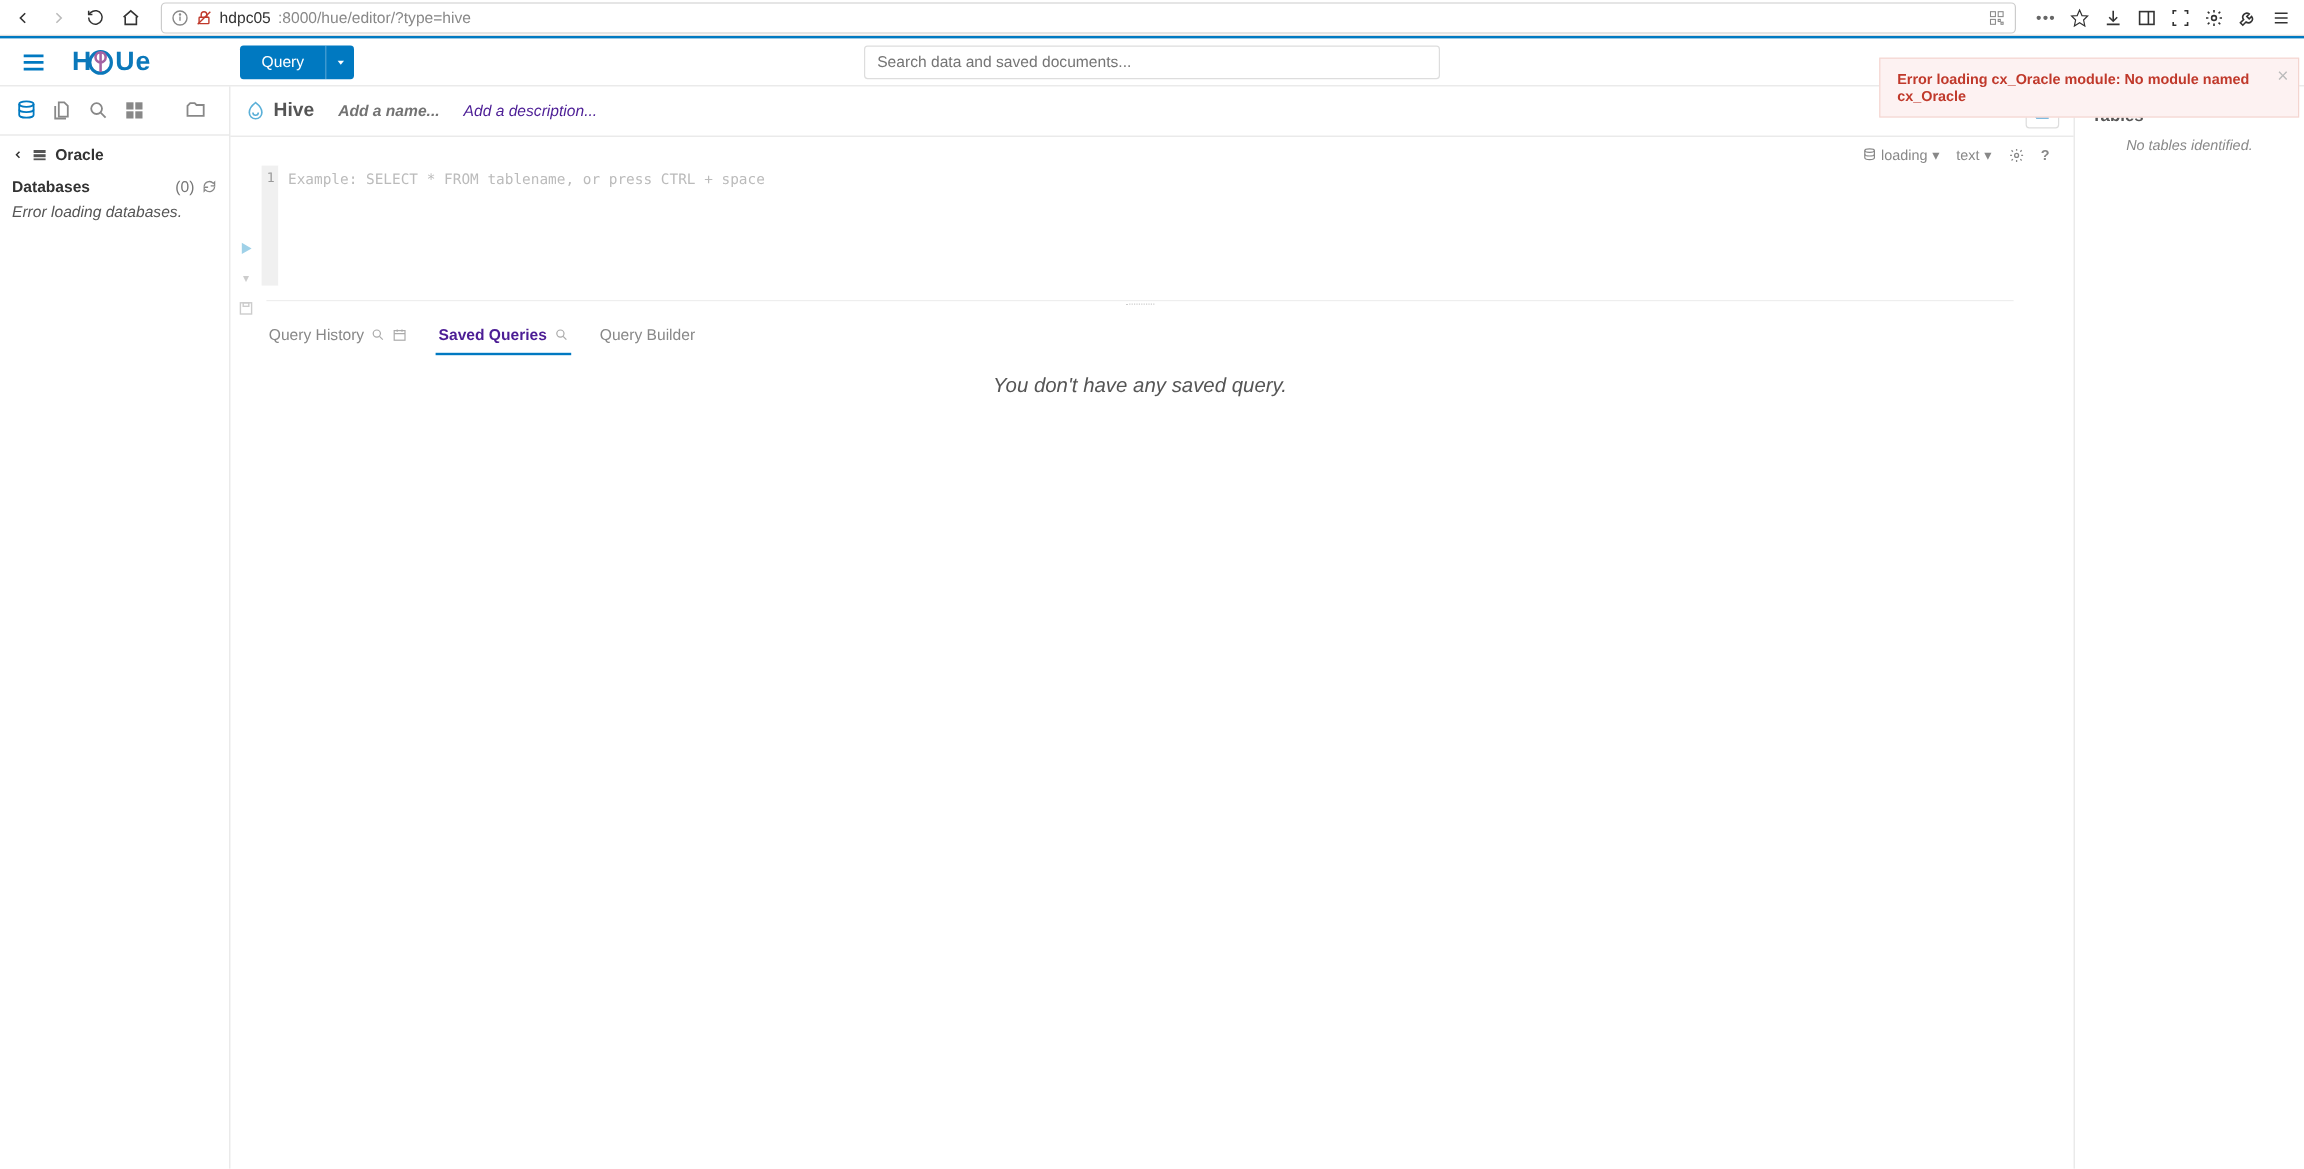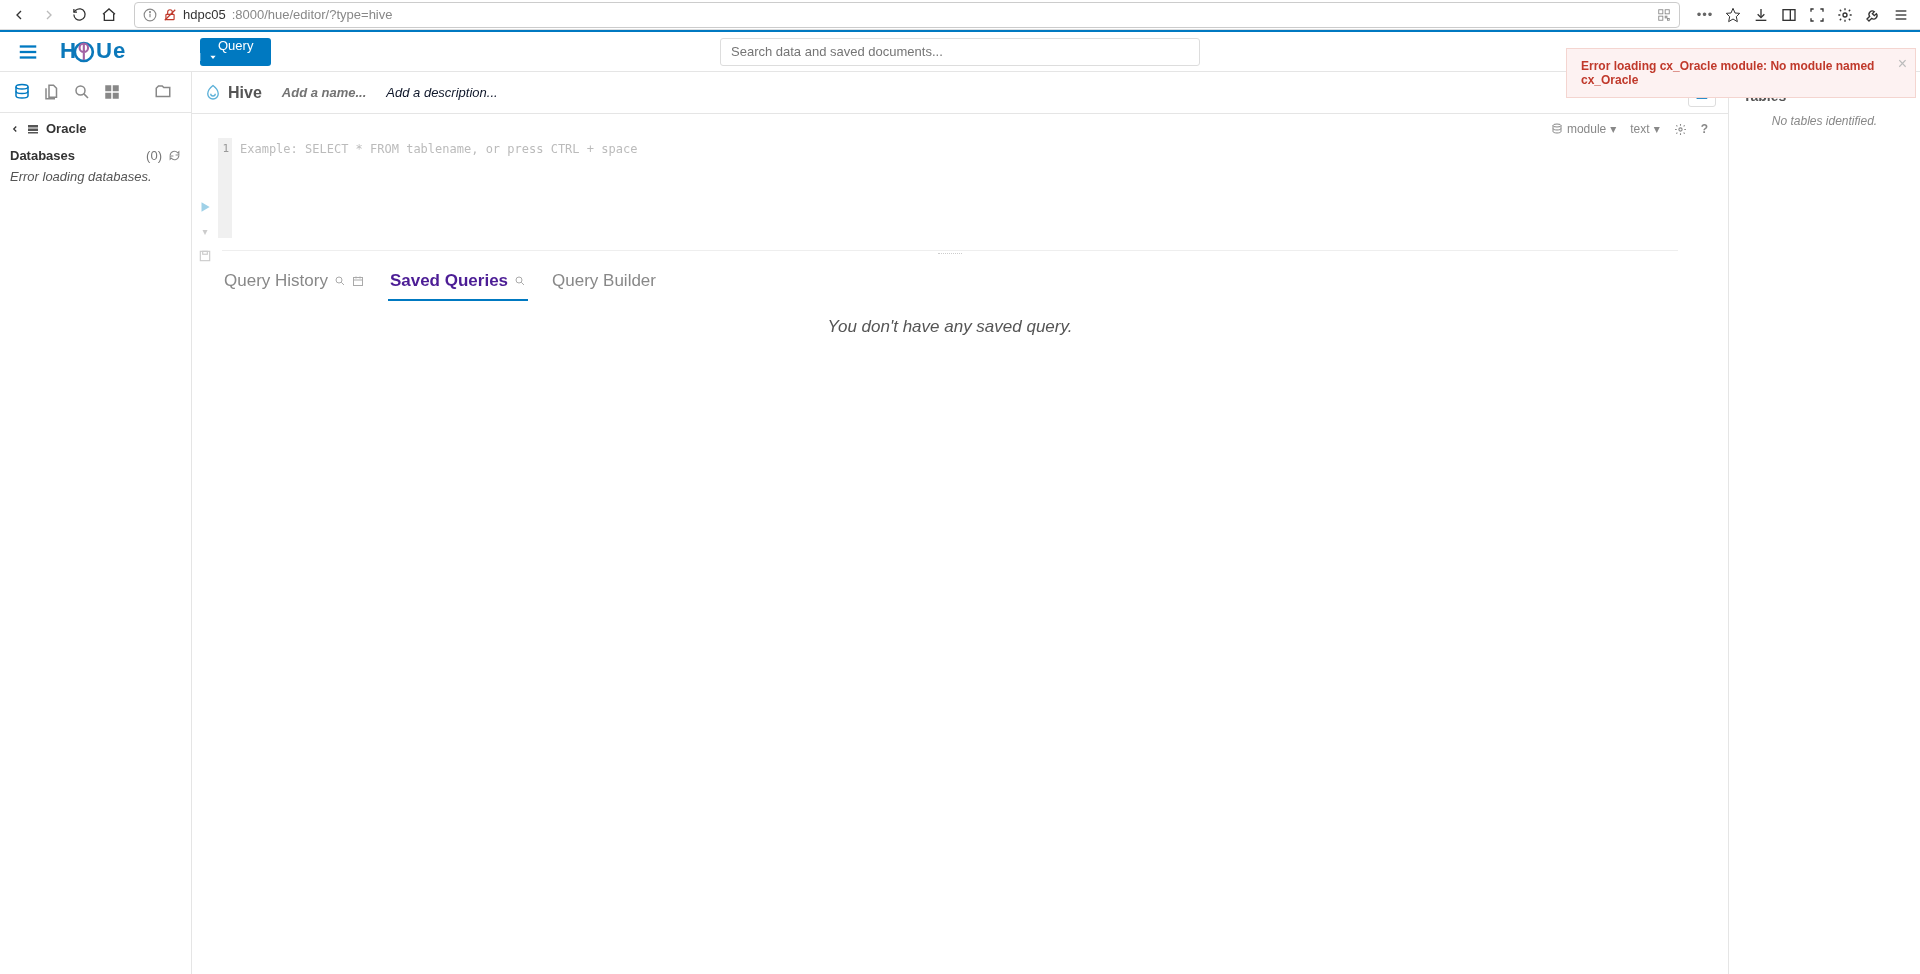--- a/index.html
+++ b/index.html
@@ -42,21 +42,20 @@
     border-bottom:1px solid var(--gray-border);
   }
   .hamburger {
     width:28px; height:28px; display:flex; align-items:center; justify-content:center;
     color:var(--blue); font-size:22px; margin-right:18px;
   }
   .hue-logo { color:var(--blue); margin-right:50px; display:flex; align-items:center; }
   .query-btn-group {
     display:inline-flex; background:var(--blue); color:#fff; border-radius:3px; overflow:hidden;
     height:28px;
-    flex-direction:column;
   }
   .query-btn-main {
     padding:0 18px; display:flex; align-items:center; font-size:13px; font-weight:500;
   }
   .query-btn-caret {
     width:24px; display:flex; align-items:center; justify-content:center;
     border-left:1px solid rgba(255,255,255,0.3);
   }
   .global-search {
     position:absolute; left:50%; transform:translateX(-50%);
@@ -90,21 +89,21 @@
   .left-breadcrumb { display:flex; align-items:center; gap:6px; padding:8px 10px; font-size:13px; color:#333; font-weight:600; }
   .left-db-header { display:flex; align-items:center; padding:4px 10px 2px; font-size:13px; font-weight:700; }
   .left-db-header .count { margin-left:auto; color:#777; font-weight:400; display:flex; align-items:center; gap:6px; }
   .left-error { padding:4px 10px; font-style:italic; color:#555; }
 
   
   .editor-header {
     display:flex; align-items:center; height:42px; padding:0 12px; border-bottom:1px solid var(--gray-border);
   }
   .editor-title { display:flex; align-items:center; gap:6px; font-size:16px; font-weight:600; color:#555; margin-right:20px; }
-  .editor-name-ph, .editor-desc-ph { font-style:italic; color:#0f172a; font-size:13px; margin-right:20px; }
+  .editor-name-ph, .editor-desc-ph { font-style:italic; color:#4c1d95; font-size:13px; margin-right:20px; }
   .editor-name-ph { font-weight:700; color:#737373; }
   .editor-header .spacer { flex:1; }
   .chart-btn {
     width:28px; height:28px; border:1px solid #ddd; border-radius:3px;
     display:flex; align-items:center; justify-content:center; color:var(--blue);
   }
 
   
   .editor-body { flex:1; display:flex; flex-direction:column; padding:0 20px 0 0; }
   .editor-toolbar-right { display:flex; align-items:center; justify-content:flex-end; gap:14px; padding:8px 0 2px; color:#888; font-size:12px; }
@@ -118,21 +117,21 @@
     flex:1; font-family:Menlo, Consolas, monospace; font-size:12px; color:#bbb; padding:4px 8px;
     background:#fff;
   }
 
   .bottom-sep { border-top:1px solid #eee; margin:12px 30px 0 30px; position:relative; }
   .bottom-sep .handle {
     position:absolute; left:50%; top:-1px; transform:translateX(-50%);
     width:24px; height:4px; border-bottom:1px dotted #ccc;
   }
 
-  .result-tabs { display:flex; align-items:center; gap:22px; padding:14px 30px 0; font-size:17px; color:#888; }
+  .result-tabs { display:flex; align-items:center; gap:22px; padding:14px 30px 0; font-size:13px; color:#888; }
   .result-tab { display:flex; align-items:center; gap:6px; padding:6px 2px 8px; border-bottom:2px solid transparent; }
   .result-tab.active { color:#4c1d95; border-bottom-color:var(--blue);font-weight:bold; }
   .result-tab .sicon { color:#aaa; }
   .empty-msg { padding:16px 30px; font-style:italic; color:#555; font-size:17px;text-align:center; }
 
   
   .right-panel h4 { margin:4px 0 10px; font-size:14px; font-weight:700; color:#555; }
   .right-empty { font-style:italic; color:#888; font-size:12px; text-align:center; }
 
   svg { display:block; }
@@ -373,21 +372,21 @@
     <div class="editor-body">
       <div class="editor-toolbar-right">
         <span class="sel">
           <span>
             <svg width="12" height="12" viewBox="0 0 24 24" fill="none" stroke="currentColor" stroke-width="2">
                 <ellipse cx="12" cy="5" rx="8" ry="3"></ellipse>
                 <path d="M4 5v6c0 1.7 3.6 3 8 3s8-1.3 8-3V5"></path>
                 <path d="M4 11v6c0 1.7 3.6 3 8 3s8-1.3 8-3v-6"></path>
               </svg>
           </span>
-          <span>module</span>
+          <span>loading</span>
           <span>▾</span>
         </span>
         <span class="sel">
           <span>text</span>
           <span>▾</span>
         </span>
         <span>
           <svg width="13" height="13" viewBox="0 0 24 24" fill="none" stroke="currentColor" stroke-width="2">
               <circle cx="12" cy="12" r="3"></circle>
               <path d="M12 2v3M12 19v3M4.2 4.2l2.1 2.1M17.7 17.7l2.1 2.1M2 12h3M19 12h3M4.2 19.8l2.1-2.1M17.7 6.3l2.1-2.1"></path>

